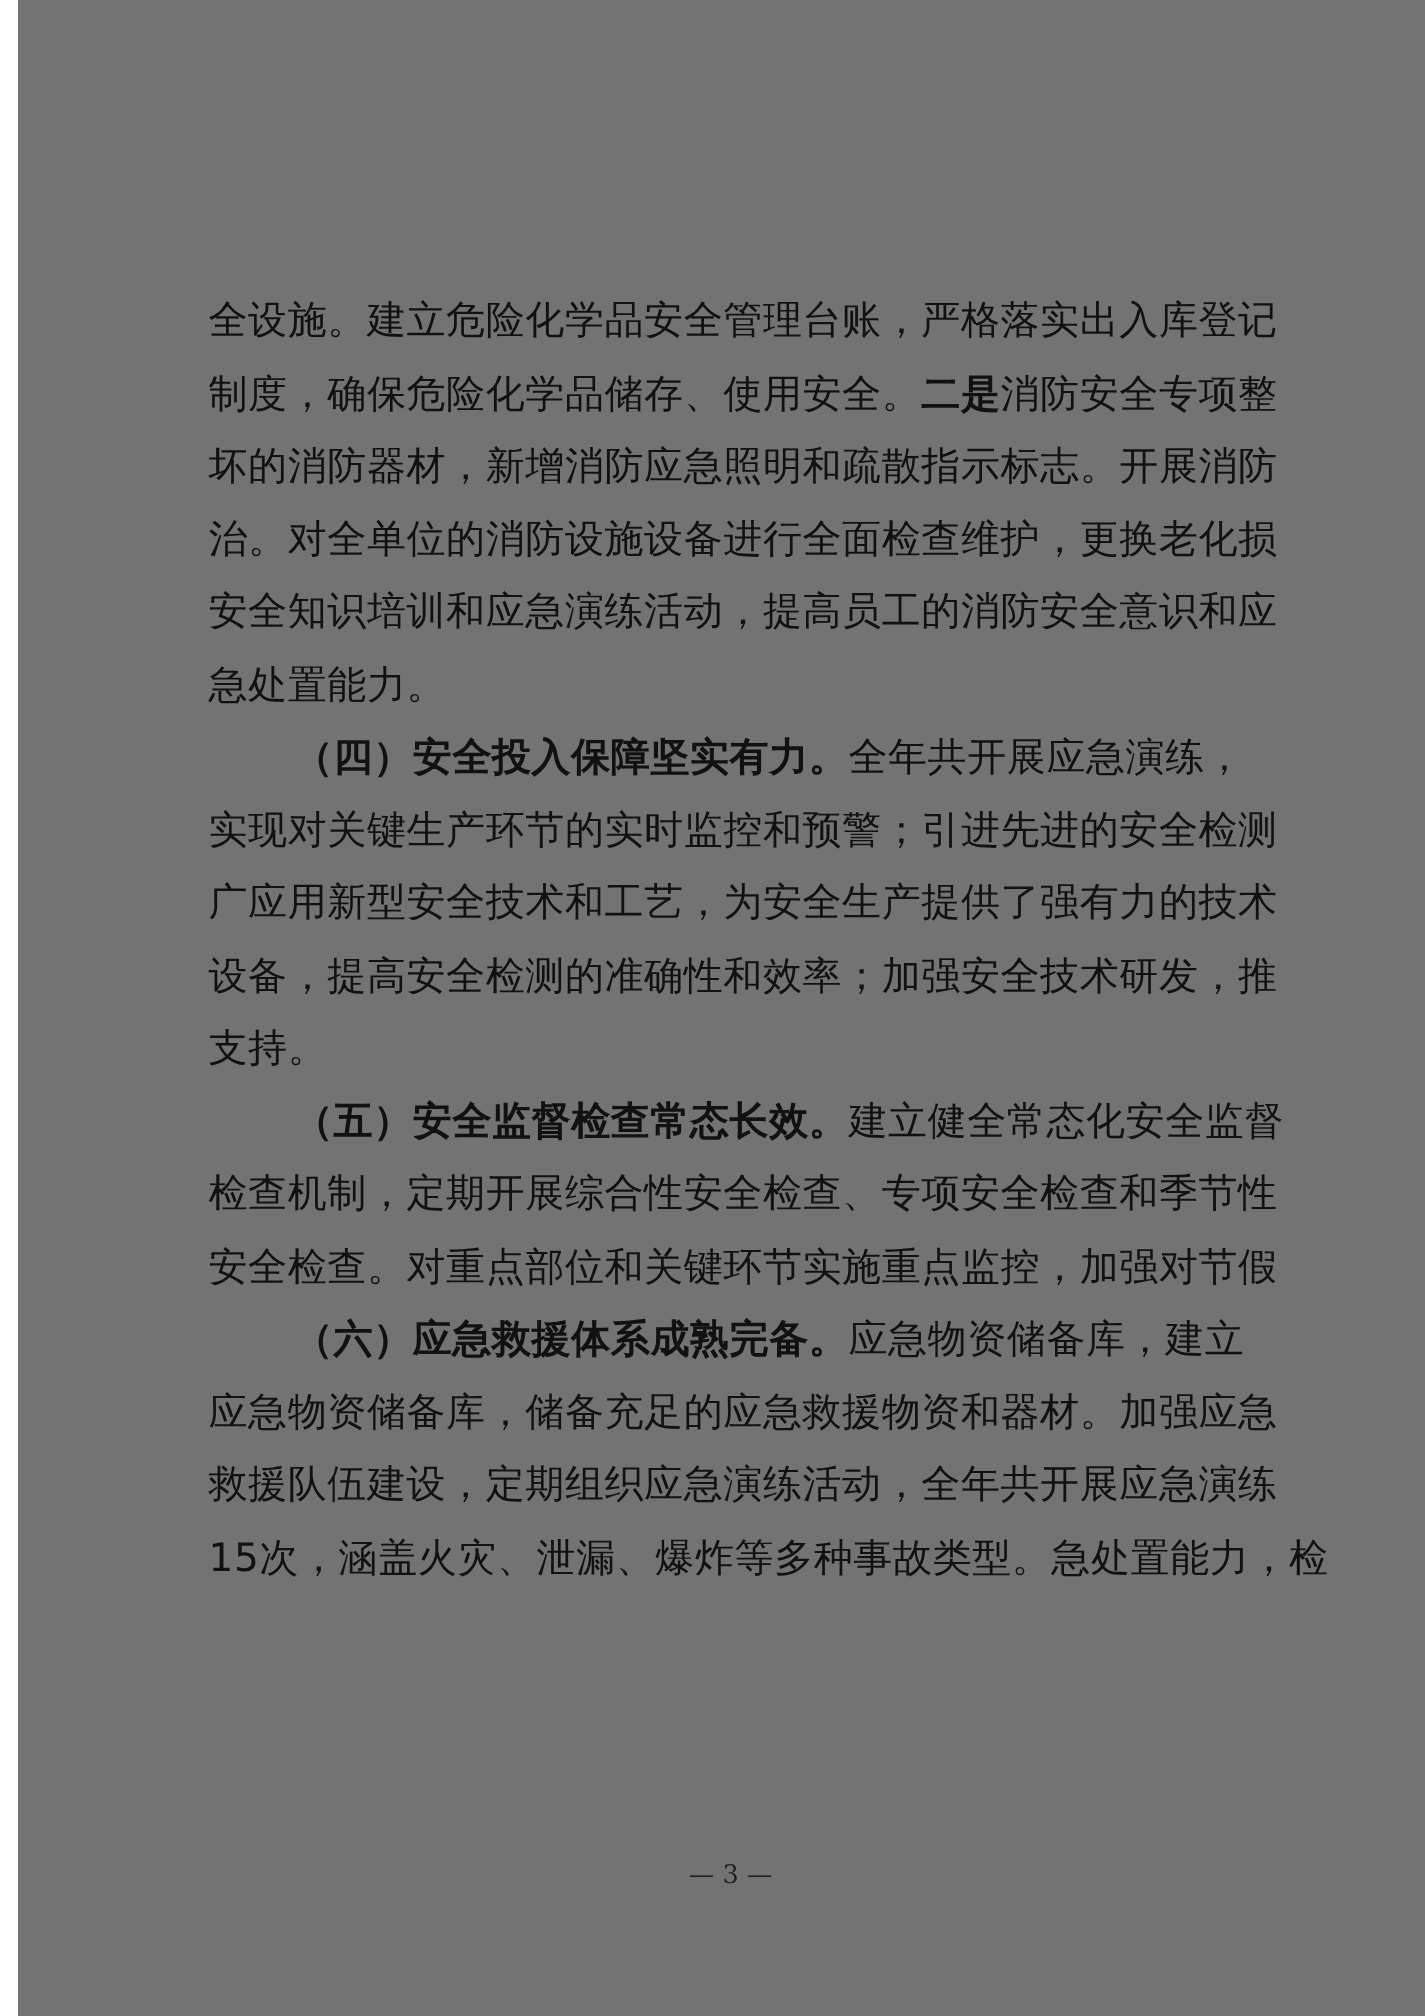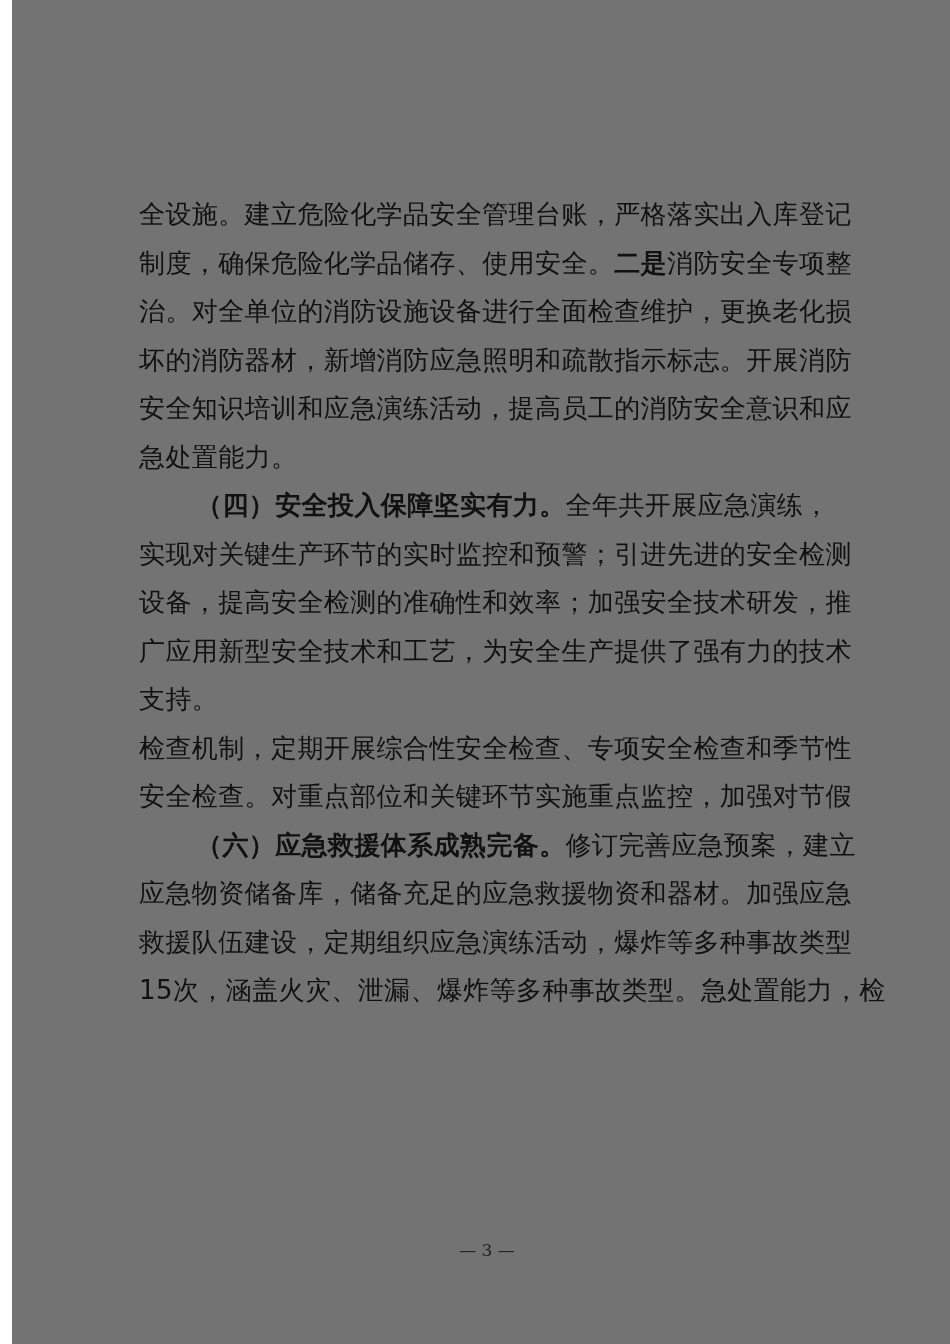--- a/index.html
+++ b/index.html
@@ -14,30 +14,31 @@
   .footer { position: absolute; left: 0; width: 950px; top: 1240px; text-align: center;
             font-family: "DejaVu Serif", "Liberation Serif", serif; font-size: 17px; color: #222; }
 </style>
 </head>
 <body>
 
 <div class="page">
   <div class="body-text" id="body-text">
       <div class="line"><span>全设施。建立危险化学品安全管理台账，严格落实出入库登记</span></div>
       <div class="line"><span>制度，确保危险化学品储存、使用安全。</span><span class="b">二是</span><span>消防安全专项整</span></div>
+      <div class="line"><span>坏的消防器材，新增消防应急照明和疏散指示标志。开展消防</span></div>
       <div class="line"><span>治。对全单位的消防设施设备进行全面检查维护，更换老化损</span></div>
-      <div class="line"><span>坏的消防器材，新增消防应急照明和疏散指示标志。开展消防</span></div>
       <div class="line"><span>安全知识培训和应急演练活动，提高员工的消防安全意识和应</span></div>
       <div class="line"><span>急处置能力。</span></div>
       <div class="line indent"><span class="b">（四）安全投入保障坚实有力。</span><span>全年共开展应急演练，</span></div>
       <div class="line"><span>实现对关键生产环节的实时监控和预警；引进先进的安全检测</span></div>
+      <div class="line"><span>广应用新型安全技术和工艺，为安全生产提供了强有力的技术</span></div>
       <div class="line"><span>设备，提高安全检测的准确性和效率；加强安全技术研发，推</span></div>
-      <div class="line"><span>广应用新型安全技术和工艺，为安全生产提供了强有力的技术</span></div>
       <div class="line"><span>支持。</span></div>
+      <div class="line indent"><span class="b">（五）安全监督检查常态长效。</span><span>建立健全常态化安全监督</span></div>
       <div class="line"><span>检查机制，定期开展综合性安全检查、专项安全检查和季节性</span></div>
       <div class="line"><span>安全检查。对重点部位和关键环节实施重点监控，加强对节假</span></div>
-      <div class="line indent"><span class="b">（六）应急救援体系成熟完备。</span><span>修订完善应急预案，建立</span></div>
+      <div class="line indent"><span class="b">（六）应急救援体系成熟完备。</span><span>应急物资储备库，建立</span></div>
       <div class="line"><span>应急物资储备库，储备充足的应急救援物资和器材。加强应急</span></div>
-      <div class="line"><span>救援队伍建设，定期组织应急演练活动，爆炸等多种事故类型</span></div>
+      <div class="line"><span>救援队伍建设，定期组织应急演练活动，全年共开展应急演练</span></div>
       <div class="line"><span>15次，涵盖火灾、泄漏、爆炸等多种事故类型。急处置能力，检</span></div>
     </div>
   <div class="footer">— 3 —</div>
 </div>
 
 </body></html>

